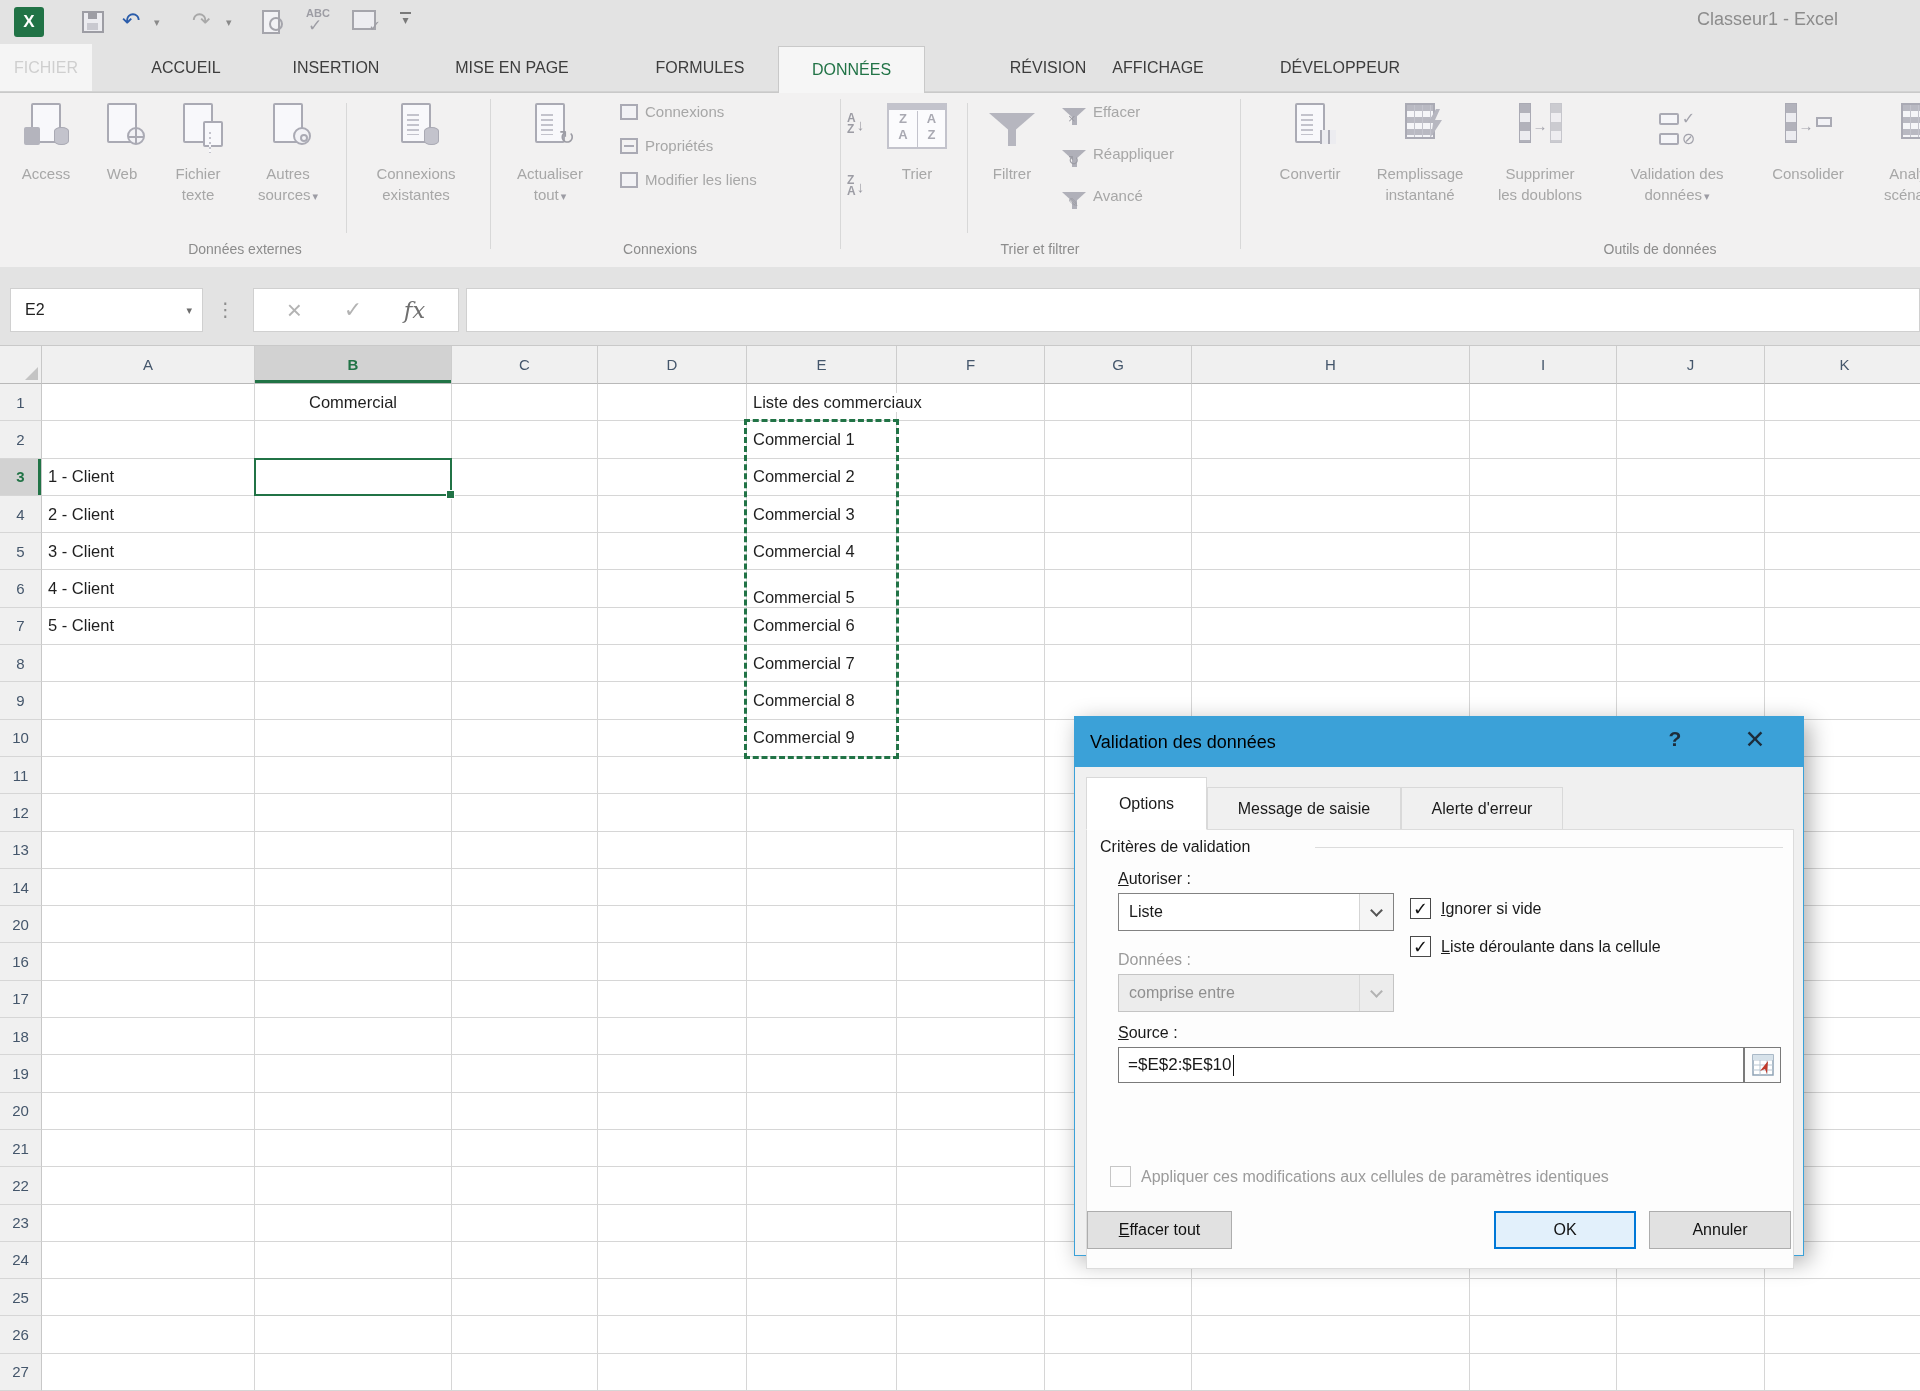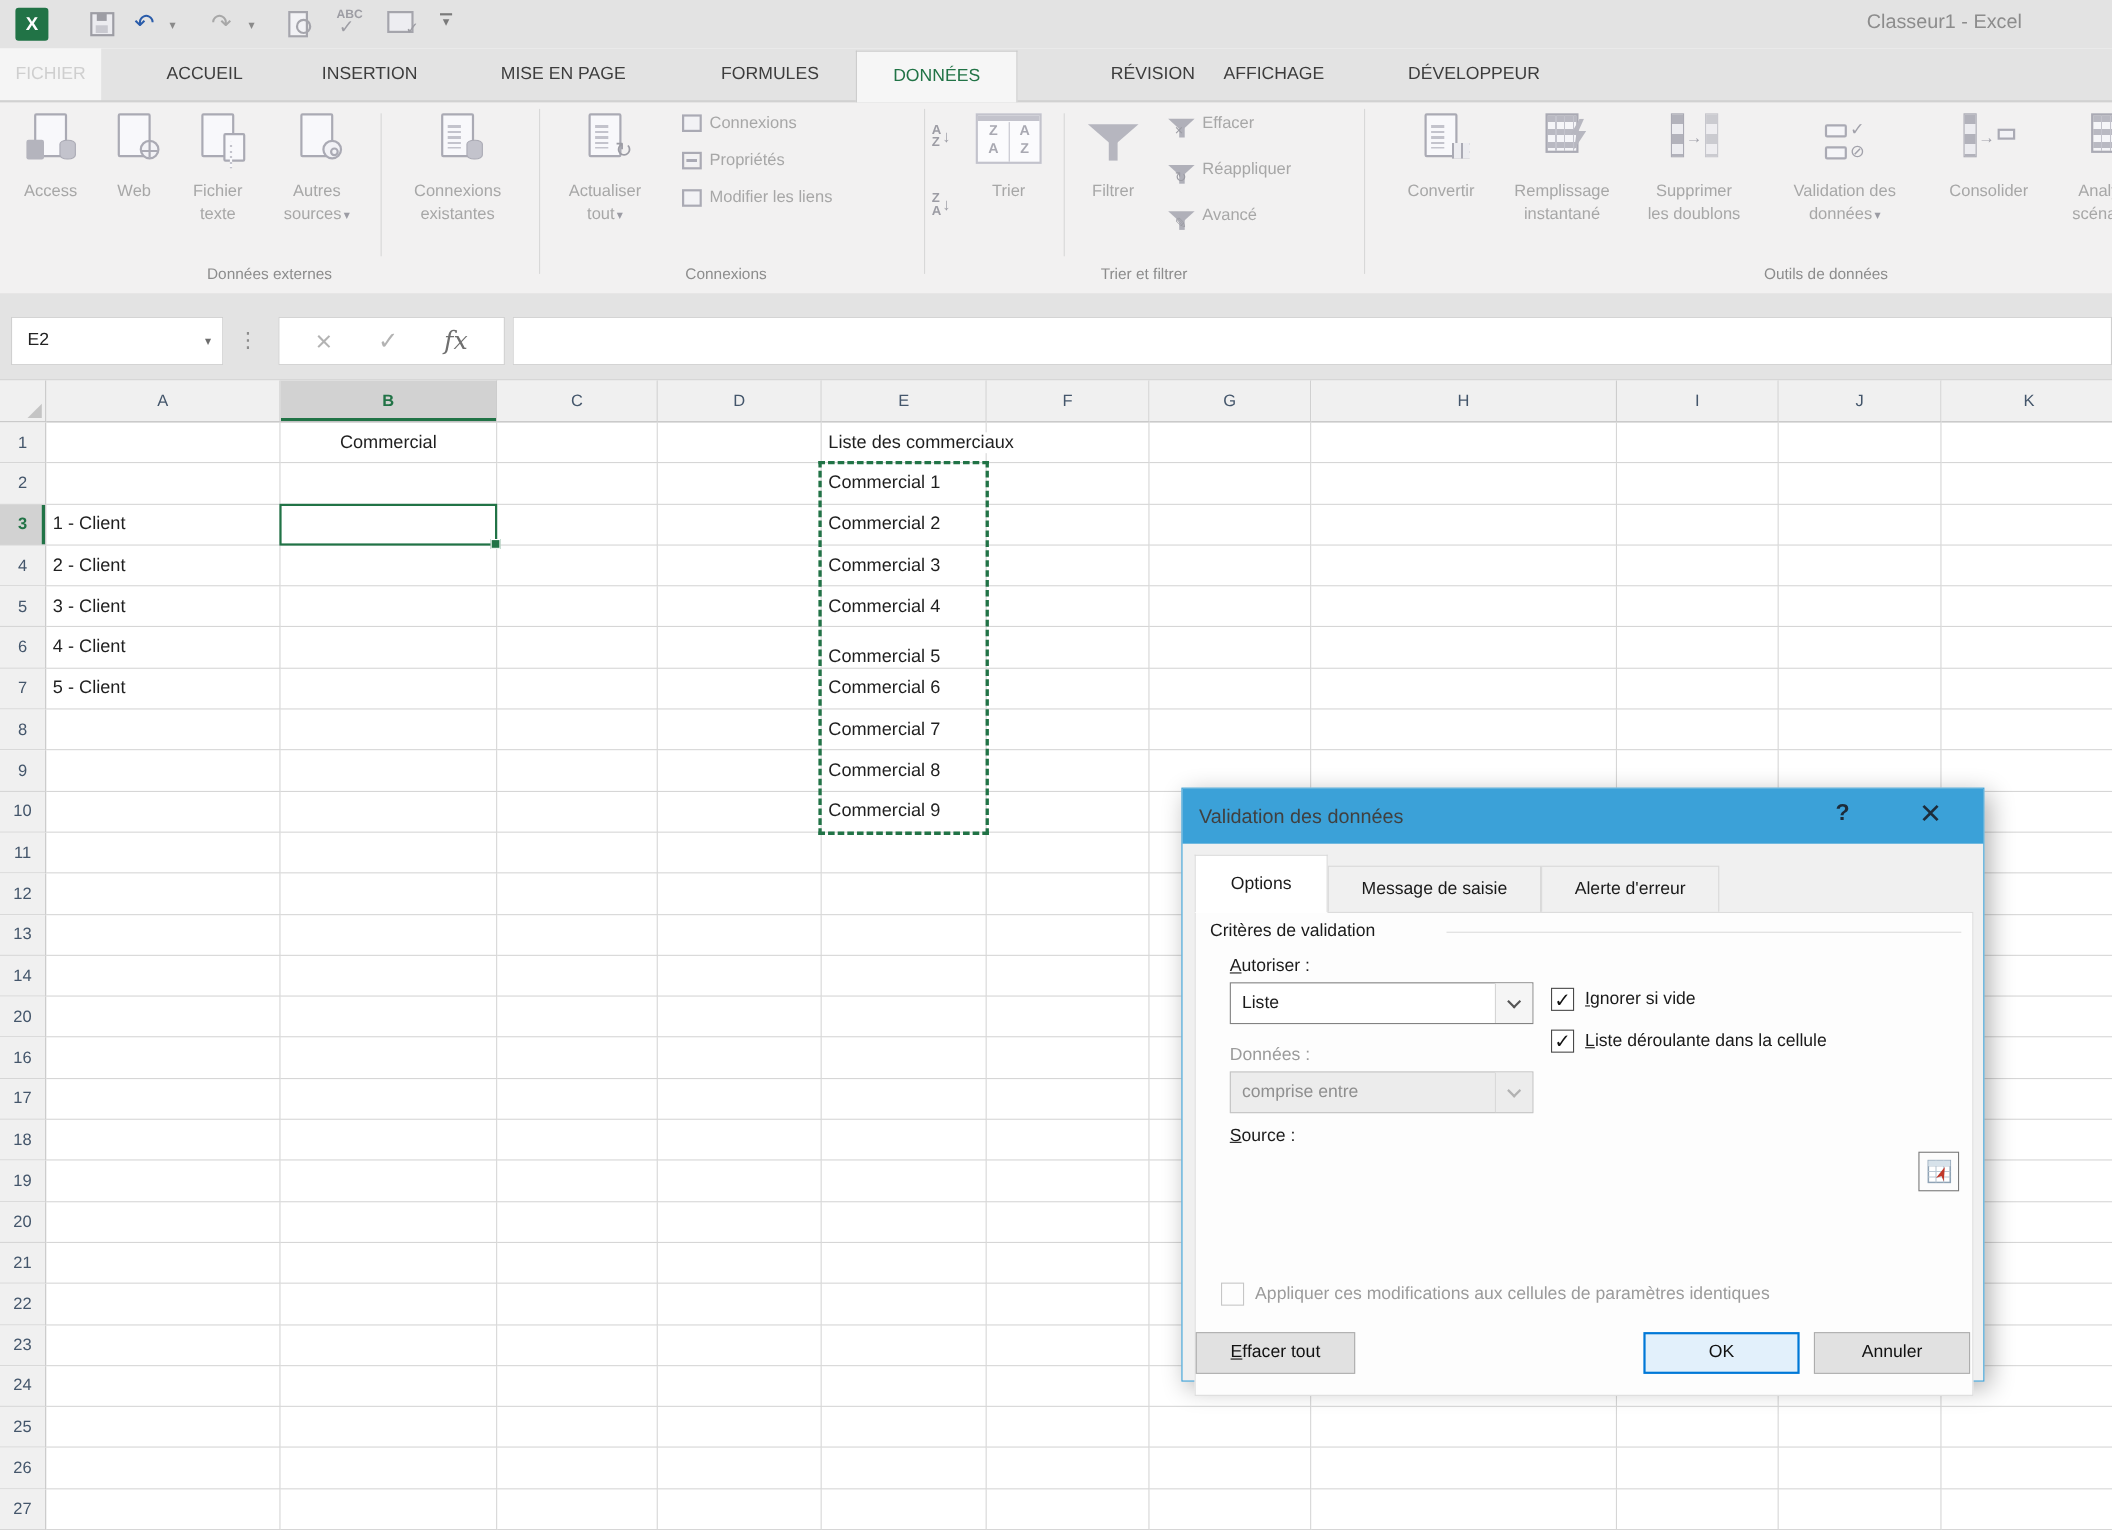--- a/index.html
+++ b/index.html
@@ -131,21 +131,21 @@
   .cell.center{justify-content:center;padding-left:0}
   .cell .ovf{position:relative;z-index:1;background:#fff;padding-right:4px}
   .ants{position:absolute;border:3px dashed var(--green);pointer-events:none;z-index:2}
   .selcell{position:absolute;border:2.5px solid var(--green);z-index:2;background:transparent}
   .selcell .handle{position:absolute;right:-5px;bottom:-5px;width:9px;height:9px;background:var(--green);border:1.5px solid #fff}
 
   
   .dialog{position:absolute;left:1074px;top:716px;width:730px;height:540px;background:#f0f0f0;
     border:1px solid var(--dlgblue);box-shadow:5px 6px 22px rgba(0,0,0,.33);z-index:10;font-size:16px;color:#1a1a1a}
   .dlg-title{position:absolute;left:0;top:0;width:100%;height:50px;background:var(--dlgblue);
-    display:flex;align-items:center;padding-left:15px;font-size:18px;color:#404040}
+    display:flex;align-items:center;padding-left:15px;font-size:18px;color:#000000}
   .dlg-help{position:absolute;left:585px;top:10px;width:30px;text-align:center;font-size:21px;color:#1d2c3a;font-weight:bold}
   .dlg-close{position:absolute;left:663px;top:8px;width:34px;text-align:center;font-size:25px;color:#1d2c3a}
   .dtab{position:absolute;background:#f0f0f0;border:1px solid #d9d9d9;display:flex;align-items:center;justify-content:center;font-size:16px}
   .dtab.active{background:#fff;border-bottom:1px solid #fff;z-index:2}
   .dpanel{position:absolute;left:11px;top:112px;width:708px;height:440px;background:#fdfdfd;border:1px solid #dcdcdc}
   .grp-title{position:absolute;left:13px;top:8px;font-size:16px}
   .grp-line{position:absolute;left:228px;right:10px;top:17px;height:1px;background:#dcdcdc}
   .dlabel{position:absolute;font-size:16px}
   .dlabel.gray{color:#9b9b9b}
   .u{text-decoration:underline}
@@ -892,20 +892,24 @@
       <div class="combo disabled" style="left:31px;top:144px;width:276px">
         <span>comprise entre</span>
         <span class="chev">
             <i></i>
           </span>
       </div>
 
       <div class="dlabel" style="left:31px;top:194px">
         <span class="u">S</span><span>ource :</span>
       </div>
+      <div class="dinput" style="left:31px;top:217px;width:626px;height:36px">
+        <span>=$E$2:$E$10</span>
+          <span class="caret"></span>
+      </div>
       <div class="rangebtn" style="left:657px;top:217px">
         <svg width="22" height="22" viewBox="0 0 22 22">
           <rect x="1" y="1" width="20" height="20" fill="#fff" stroke="#8fa3b5" stroke-width="1.5"></rect>
           <path d="M1 6 h20 M1 11 h20 M1 16 h20 M8 1 v20 M15 1 v20" stroke="#b9c6d2" stroke-width="1"></path>
           <rect x="1" y="1" width="20" height="5" fill="#d7e2ea"></rect>
           <path d="M16 7 L8 17 L13 15 L15 20 Z" fill="#c0392b"></path>
         </svg>
       </div>
 
       <div class="chkbox disabled" style="left:23px;top:336px"></div>

